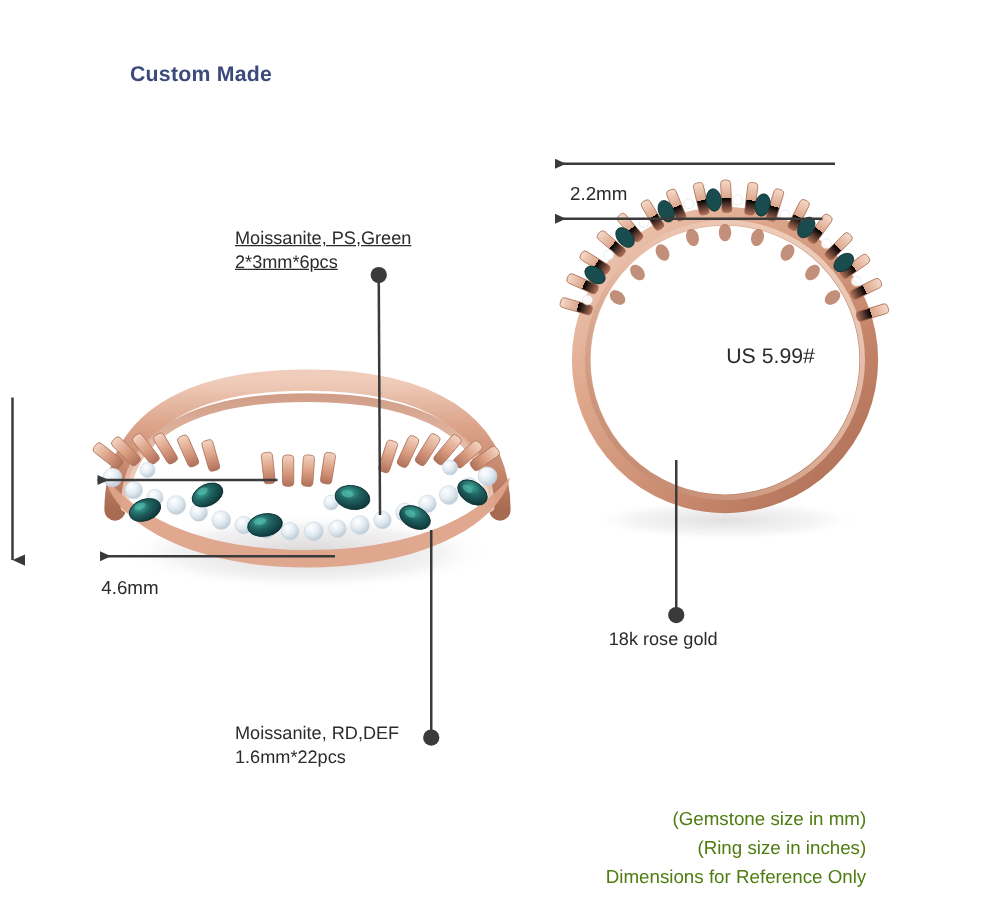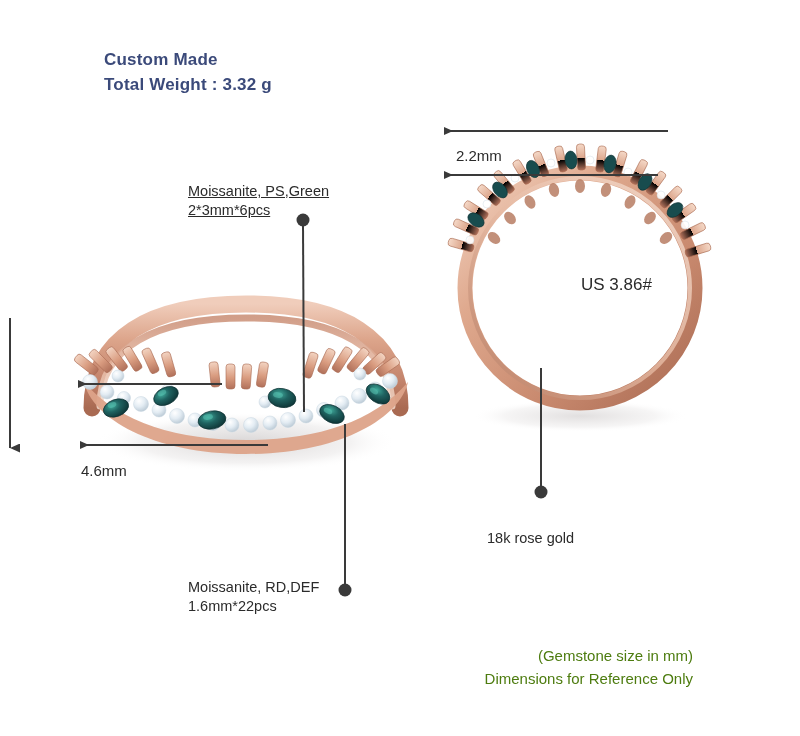--- a/index.html
+++ b/index.html
@@ -47,21 +47,21 @@
   
   .anno {
     position: absolute;
     color: #2b2b2b;
     font-size: 14.5px;
     line-height: 19px;
     white-space: nowrap;
   }
   .anno-ps   { left: 188px; top: 182px; text-decoration: underline; }
   .anno-rd   { left: 188px; top: 578px; }
-  .anno-18k  { left: 487px; top: 503px; margin-top: 26px; }
+  .anno-18k  { left: 487px; top: 503px; }
   .dim-22    { left: 456px; top: 146px; font-size: 15px; }
   .dim-46    { left: 81px;  top: 461px; font-size: 15px; }
   .ring-size {
     position: absolute;
     left: 581px; top: 275px;
     color: #2b2b2b;
     font-size: 17px;
     white-space: nowrap;
   }
 
@@ -91,21 +91,20 @@
   .ring-flat { left: 60px; top: 290px; }
   .ring-up   { left: 430px; top: 120px; }
 </style>
 </head>
 <body>
 
 <div id="page">
 
   <div class="header-block">
     <div>Custom Made</div>
-    <div>Total Weight : 3.32 g</div>
   </div>
 
   <svg class="ring-art ring-flat" width="370" height="200" viewBox="0 0 370 200">
     <defs>
       <linearGradient id="gBandTop" x1="0" y1="0" x2="0" y2="1">
         <stop offset="0%" stop-color="#f0cdbb"></stop>
         <stop offset="35%" stop-color="#dca48a"></stop>
         <stop offset="75%" stop-color="#c2826a"></stop>
         <stop offset="100%" stop-color="#a96a52"></stop>
       </linearGradient>
@@ -340,20 +339,21 @@
   <div class="anno anno-rd">
     <div>Moissanite, RD,DEF</div>
     <div>1.6mm*22pcs</div>
   </div>
 
   <div class="anno anno-18k">18k rose gold</div>
 
   <div class="anno dim-22">2.2mm</div>
   <div class="anno dim-46">4.6mm</div>
 
-  <div class="ring-size">US 3.86#</div>
+  <div class="ring-size">US 5.99#</div>
 
   <div class="footer-block">
     <div>(Gemstone size in mm)</div>
+    <div>(Ring size in inches)</div>
     <div>Dimensions for Reference Only</div>
   </div>
 
 </div>
 
 </body></html>

